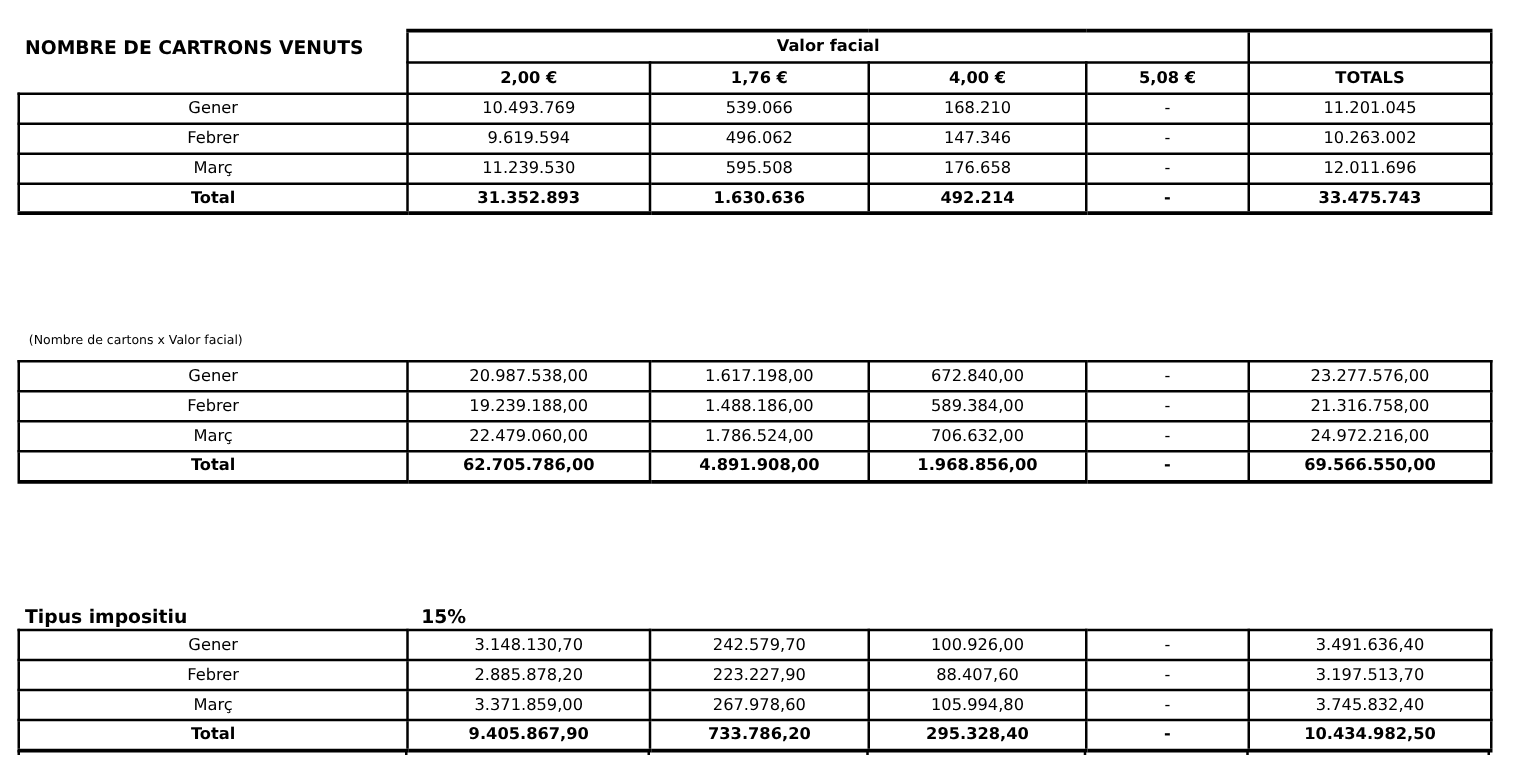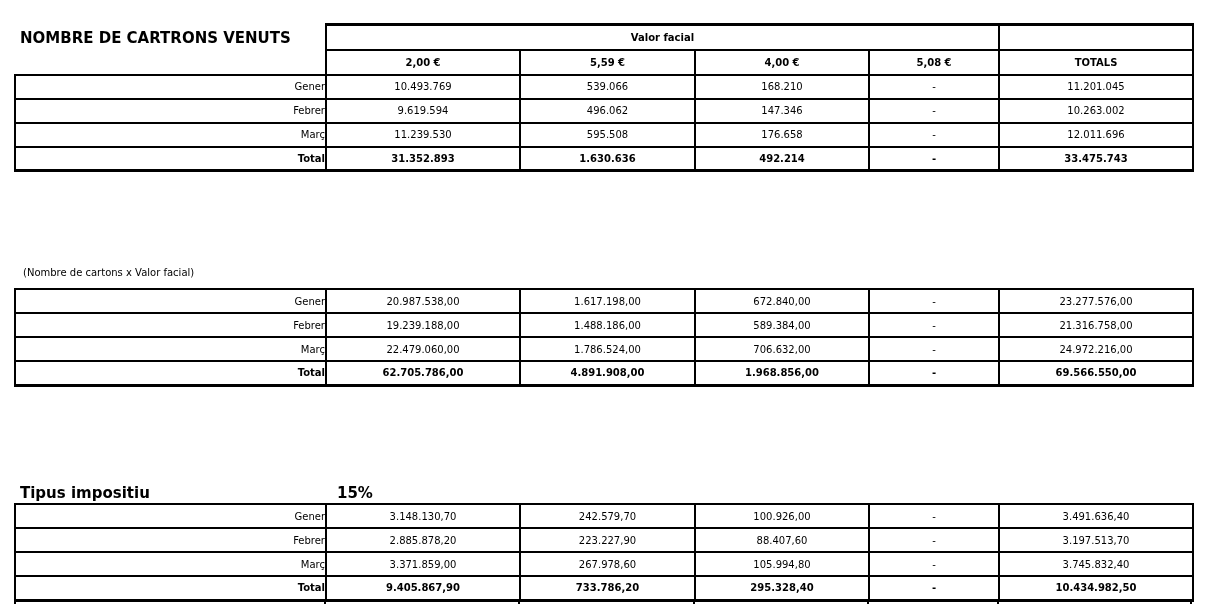--- a/index.html
+++ b/index.html
@@ -15,36 +15,36 @@
   }
   .abs { position: absolute; white-space: nowrap; }
   .ttl  { font-weight: bold; font-size: 15px; }
   .sub  { font-weight: normal; font-size: 10px; }
 
   table.sheet {
     position: absolute;
     left: 14px;
     border-collapse: collapse;
     table-layout: fixed;
-    font-size: 10px;
+    font-size: 13px;
   }
   table.sheet td {
     height: 24px;
     padding: 0;
     overflow: hidden;
     white-space: nowrap;
     vertical-align: middle;
   }
   tr.hrow td { height: 25px; }
   td.b   { border: 2px solid #000000; }
   td.nb  { border: none; }
   td.thick-top    { border-top-width: 3px; }
   tr.lastrow td.b { border-bottom-width: 3px; }
   td.hdr  { text-align: center; font-weight: bold; }
-  td.lbl  { text-align: right;  padding-left: 5px; }
+  td.lbl  { text-align: center;  padding-left: 5px; }
   td.num  { text-align: center; padding-right: 10px; }
   td.dash { padding-right: 26px; }
   tr.total td { font-weight: bold; }
 
   .stub { position: absolute; width: 2px; height: 4px; background: #000000; top: 600px; }
 </style>
 </head>
 <body>
 
 <div class="page">
@@ -62,21 +62,21 @@
     </colgroup>
     <tbody>
         <tr class="hrow">
       <td class="nb"></td>
       <td class="b hdr thick-top" colspan="4">Valor facial</td>
       <td class="b thick-top"></td>
     </tr>
     <tr class="hrow">
       <td class="nb"></td>
       <td class="b hdr">2,00 €</td>
-      <td class="b hdr">5,59 €</td>
+      <td class="b hdr">1,76 €</td>
       <td class="b hdr">4,00 €</td>
       <td class="b hdr">5,08 €</td>
       <td class="b hdr">TOTALS</td>
     </tr>
     <tr>
       <td class="b lbl">Gener</td>
       <td class="b num">10.493.769</td>
       <td class="b num">539.066</td>
       <td class="b num">168.210</td>
       <td class="b num dash">-</td>

